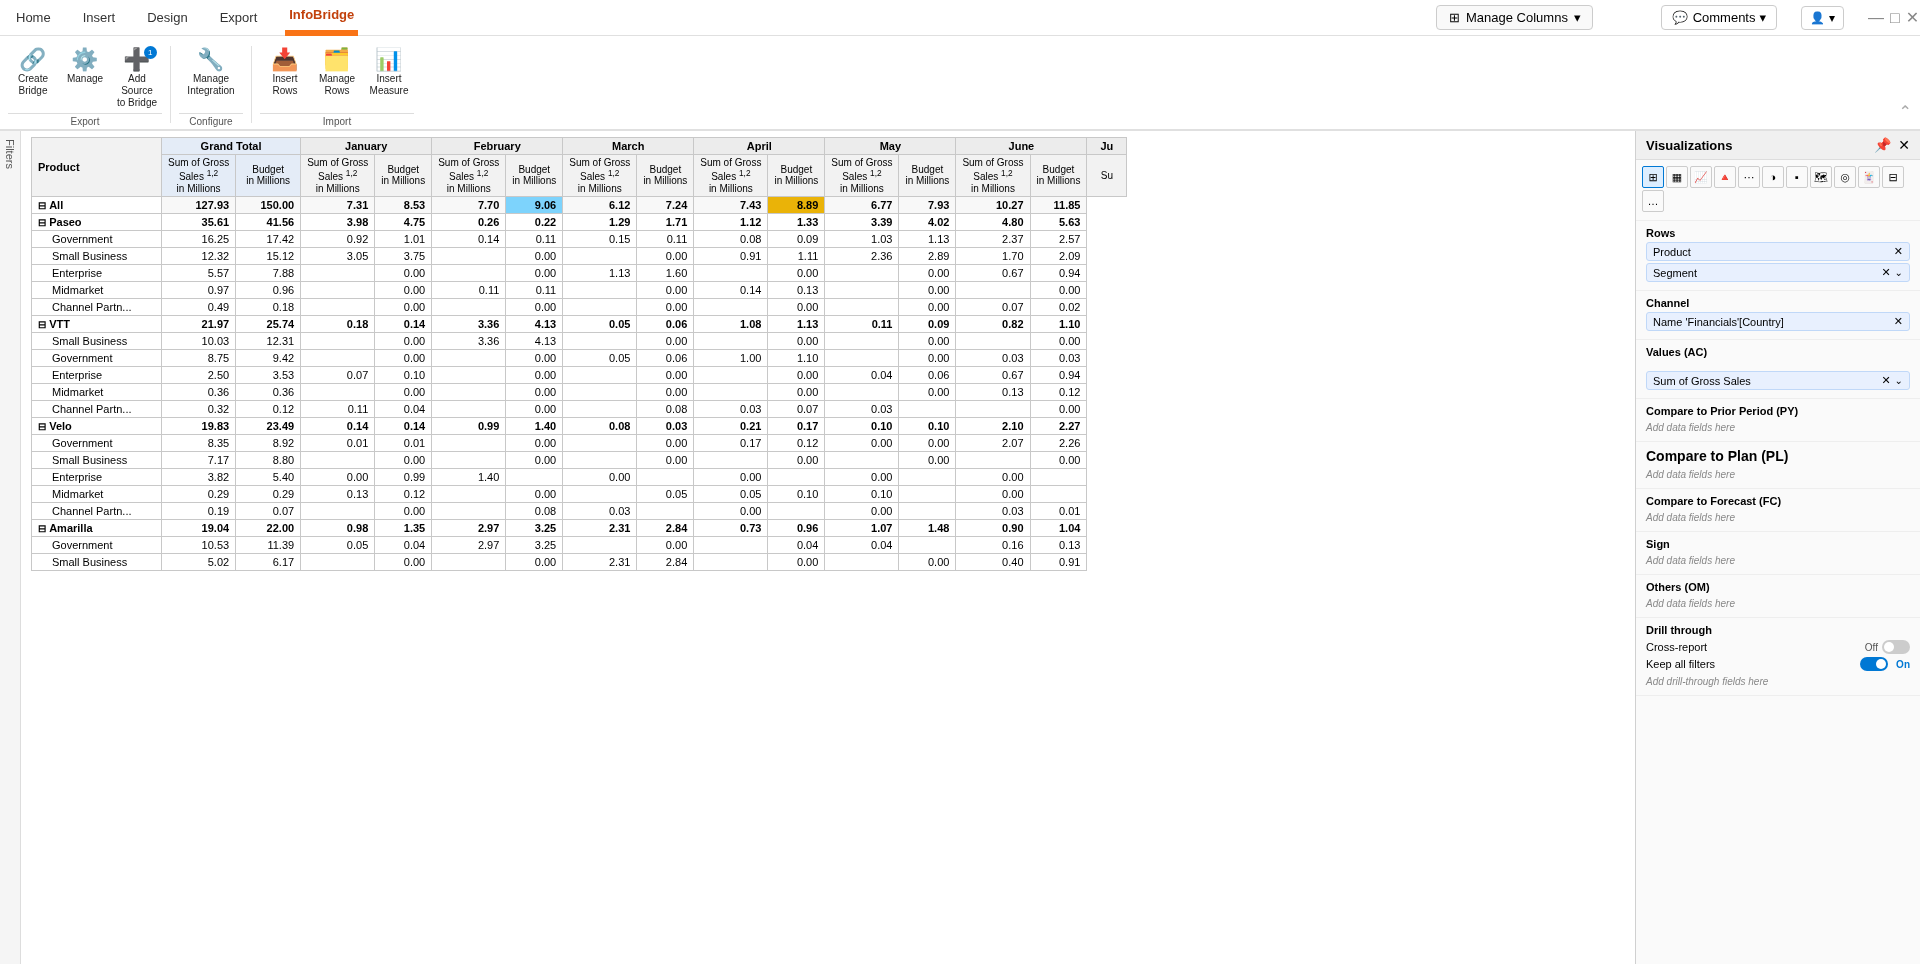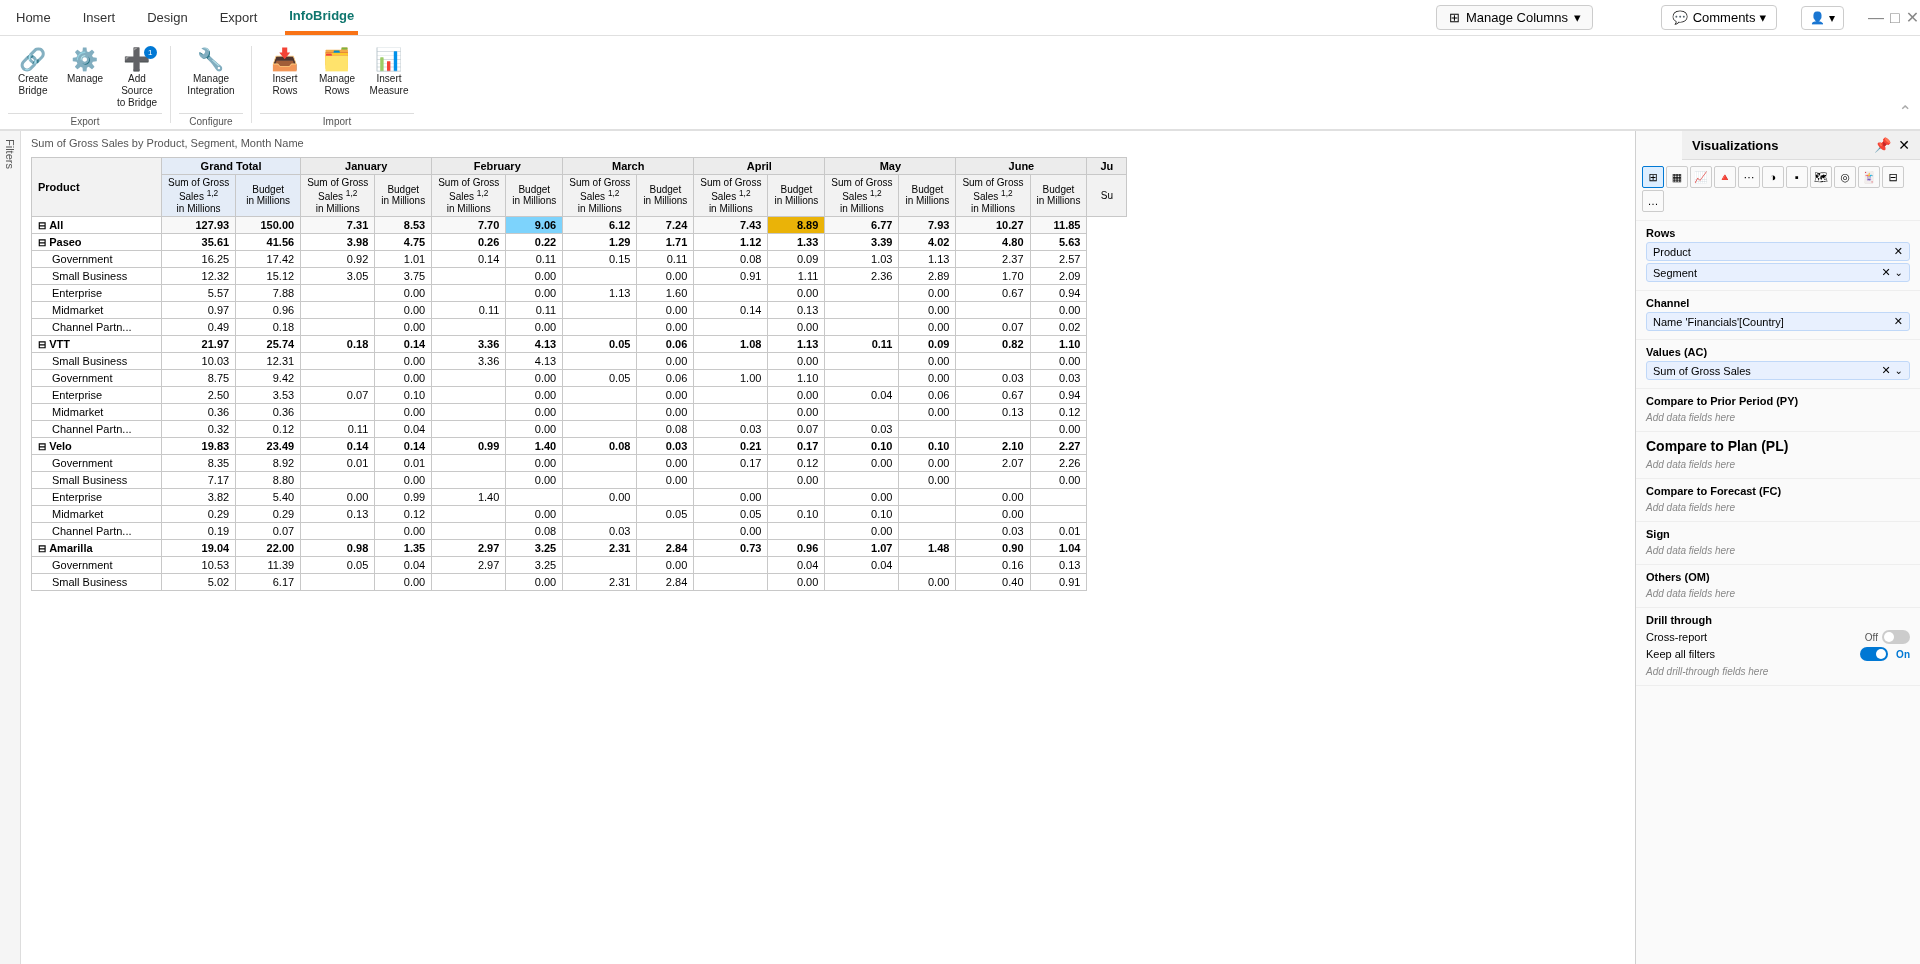--- a/index.html
+++ b/index.html
@@ -1,21 +1,21 @@
 <!DOCTYPE html>
 <html><head>
   <meta charset="utf-8">
   <style>
     * { box-sizing: border-box; margin: 0; padding: 0; }
     body { font-family: 'Segoe UI', Arial, sans-serif; font-size: 12px; background: #fff; overflow: hidden; width: 1920px; height: 964px; }
 
     
     .top-nav { display: flex; align-items: center; background: #fff; border-bottom: 1px solid #e0e0e0; padding: 0 12px; height: 36px; gap: 24px; }
     .top-nav-item { font-size: 13px; color: #333; cursor: pointer; padding: 8px 4px; }
-    .top-nav-item.active { color: #0f766e; font-weight: 600; border-bottom: 4px solid #f97316; }
+    .top-nav-item.active { color: #c2410c; font-weight: 600; border-bottom: 6px solid #f97316; }
     .manage-columns-btn { display: flex; align-items: center; gap: 6px; border: 1px solid #ccc; border-radius: 4px; padding: 4px 12px; cursor: pointer; font-size: 13px; background: #f9f9f9; }
     .comments-btn { display: flex; align-items: center; gap: 4px; border: 1px solid #ccc; border-radius: 4px; padding: 4px 10px; cursor: pointer; font-size: 13px; }
     .user-btn { display: flex; align-items: center; gap: 4px; border: 1px solid #ccc; border-radius: 4px; padding: 4px 8px; cursor: pointer; }
 
     
     .subtitle { font-size: 11px; color: #555; margin-bottom: 8px; }
     .field-chip { display: flex; align-items: center; justify-content: space-between; background: #e8f0fe; border: 1px solid #c0d8f8; border-radius: 3px; padding: 2px 6px; margin-bottom: 2px; font-size: 11px; }
     .add-field-placeholder { font-size: 10px; color: #888; font-style: italic; padding: 2px 0; }
 
     
@@ -138,21 +138,20 @@
   </div>
 </div>
 
 <div style="display:flex; height: calc(964px - 36px - 94px); overflow:hidden;">
 
   <div style="display:flex; align-items:center; background:#f5f5f5; border-right: 1px solid #ddd; writing-mode:vertical-rl; font-size:11px; color:#555; padding: 8px 4px; cursor:pointer;">
     <span>Filters</span>
   </div>
 
   <div style="flex:1; overflow:auto; padding: 6px 10px;">
-    <div class="subtitle">Sum of Gross Sales by Product, Segment, Month Name</div>
 
     <div style="overflow:auto; max-height: 700px;">
       <table class="matrix">
         <thead>
           <tr>
             <th rowspan="3" class="l-align" style="background:#f2f2f2; min-width:130px;">
               <span>Product</span>
             </th>
             <th colspan="2" class="grand-total-group">Grand Total</th>
             <th colspan="2" class="month-group-header">January</th>
@@ -563,21 +562,21 @@
               <td class="r-align">0.00</td>
               <td class="r-align">0.40</td>
               <td class="r-align">0.91</td>
             </tr>
           </tbody>
       </table>
     </div>
   </div>
 
   <div style="width:285px; background:#fafafa; border-left:1px solid #d0d0d0; overflow-y:auto; display:flex; flex-direction:column;">
-    <div style="display:flex; justify-content:space-between; align-items:center; padding: 6px 10px; background:#f0f0f0; border-bottom:1px solid #ddd;margin-left:46px;">
+    <div style="display:flex; justify-content:space-between; align-items:center; padding: 6px 10px; background:#f0f0f0; border-bottom:1px solid #ddd;">
       <span style="font-size:13px; font-weight:600;">Visualizations</span>
       <div style="display:flex; gap:6px;">
         <span style="cursor:pointer; font-size:14px;">📌</span>
         <span style="cursor:pointer; font-size:14px;">✕</span>
       </div>
     </div>
 
     <div style="padding:6px; border-bottom:1px solid #eee;">
 
       <div style="display:flex; gap:2px; margin-bottom:2px; flex-wrap:wrap;">
@@ -615,21 +614,21 @@
 
     <div style="padding: 6px 10px; border-bottom:1px solid #eee;">
       <div style="font-size:11px;font-weight:600;margin-bottom:3px;">Channel</div>
       <div class="field-chip">
         <span>Name 'Financials'[Country]</span>
         <span style="cursor:pointer;font-size:11px;">✕</span>
       </div>
     </div>
 
     <div style="padding: 6px 10px; border-bottom:1px solid #eee;">
-      <div style="font-size:11px;font-weight:600;margin-bottom:3px;">Values (AC)</div>
+      <div style="font-size:11px;font-weight:600;margin-bottom:13px;">Values (AC)</div>
       <div class="field-chip">
         <span>Sum of Gross Sales</span>
         <span style="display:flex;align-items:center;gap:4px;">
           <span style="cursor:pointer;font-size:11px;">✕</span>
           <span style="font-size:10px;">⌄</span>
         </span>
       </div>
     </div>
 
     <div style="padding: 6px 10px; border-bottom:1px solid #eee;">

